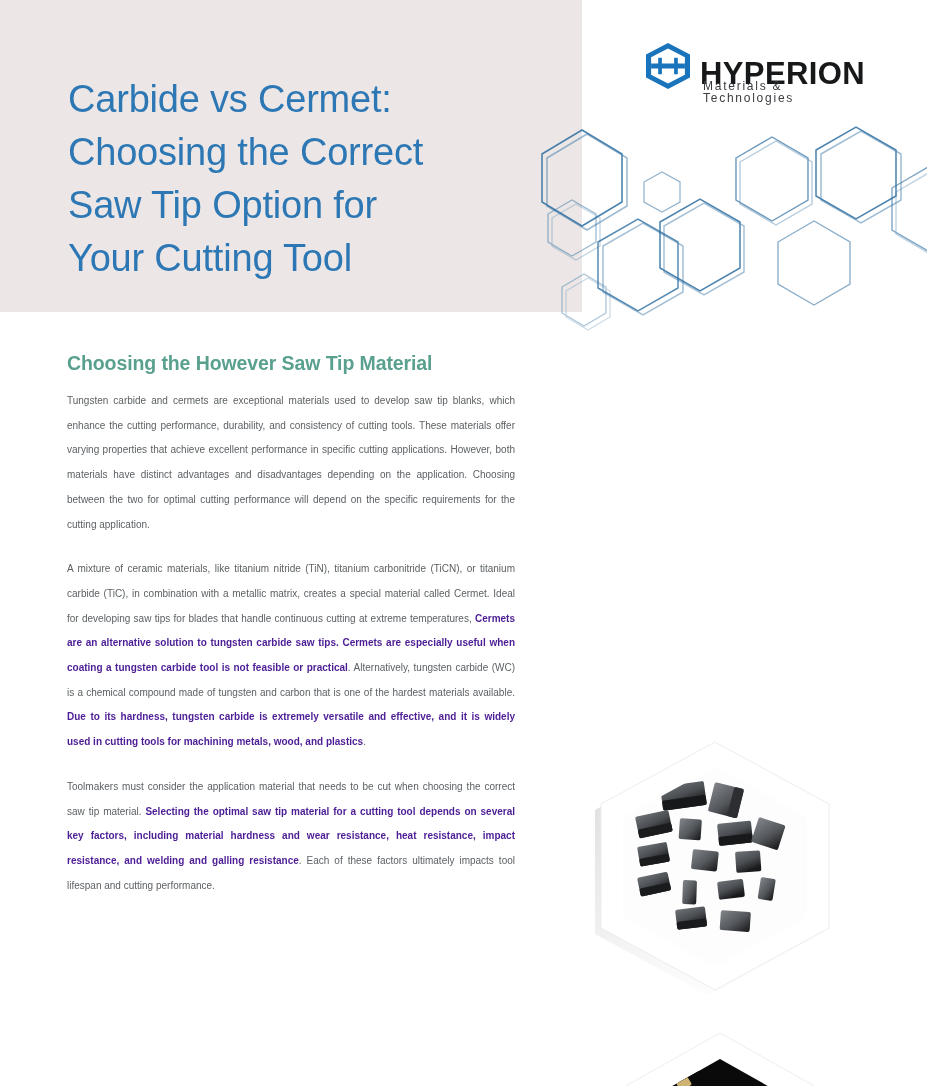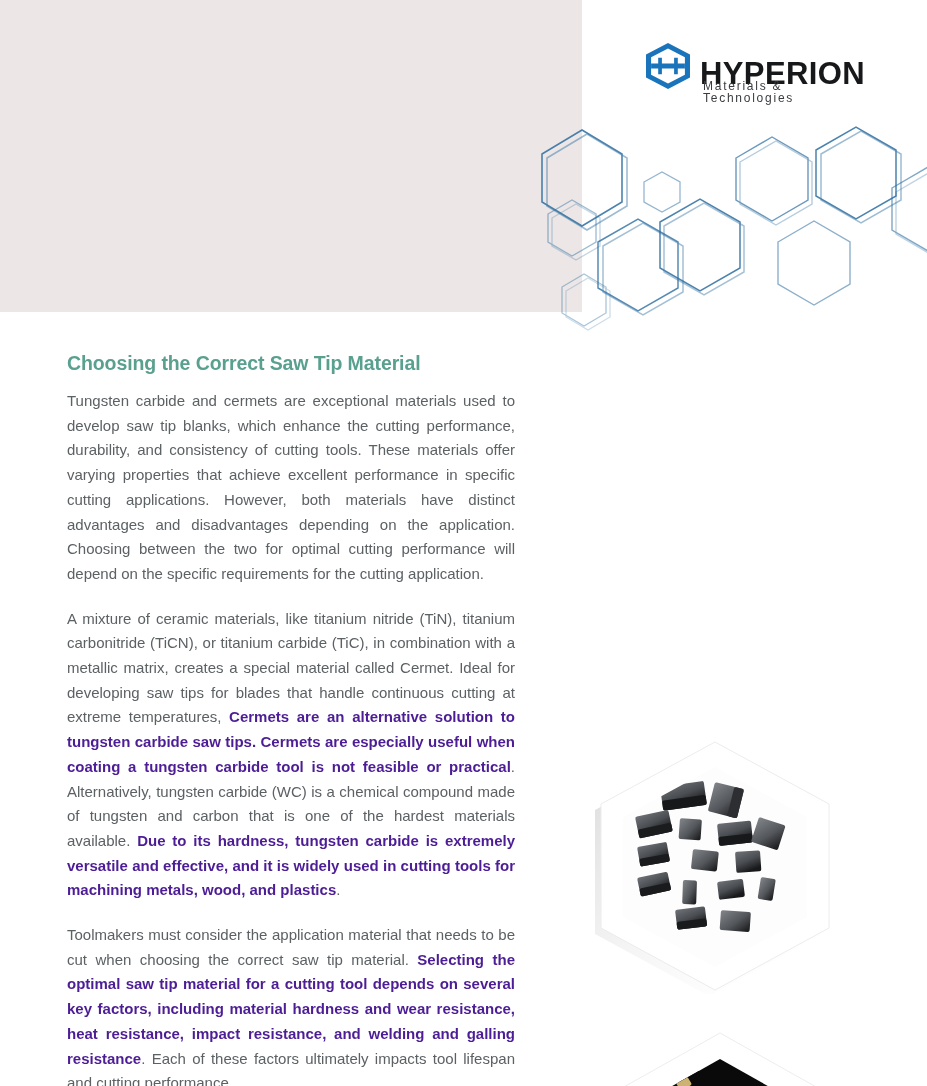--- a/index.html
+++ b/index.html
@@ -101,21 +101,21 @@
   }
   #section-heading {
     color: #59a08f;
     font-size: 19.5px;
     font-weight: 700;
     margin: 0 0 14px 0;
     letter-spacing: -0.1px;
   }
   .para {
     margin: 0 0 20px 0;
-    font-size: 15px;
+    font-size: 10px;
     line-height: 24.7px;
     color: #5c6164;
     text-align: justify;
     text-justify: inter-word;
     hyphens: manual;
   }
   .para b {
     color: #4c1d95;
     font-weight: 700;
   }
@@ -180,39 +180,43 @@
         <polygon points="372,96 408,75 444,96 444,138 408,159 372,138"></polygon>
         <polygon points="376,100 412,79 448,100 448,142 412,163 376,142" opacity="0.5"></polygon>
       </g>
 
       <g stroke-width="1.4" opacity="0.55">
         <polygon points="258,150 294,129 330,150 330,192 294,213 258,192"></polygon>
       </g>
     </g>
   </svg>
 
+  <h1 id="doc-title" style="color: rgb(45, 120, 180);">Carbide vs Cermet:
+Choosing the Correct
+Saw Tip Option for
+Your Cutting Tool</h1>
 
   <div id="logo">
     <svg id="logo-mark" viewBox="0 0 46 48" xmlns="http://www.w3.org/2000/svg">
       <path fill="#1a74bb" d="M23 1 L45 12.5 L45 35.5 L23 47 L1 35.5 L1 12.5 Z
                               M23 6.4 L6.1 15.3 L6.1 32.7 L23 41.6 L39.9 32.7 L39.9 15.3 Z" fill-rule="evenodd"></path>
       <path fill="#1a74bb" d="M6.1 21.6 L13.2 21.6 L13.2 15.8 L16.9 15.8 L16.9 21.6
                               L29.1 21.6 L29.1 15.8 L32.8 15.8 L32.8 21.6 L39.9 21.6
                               L39.9 26.4 L32.8 26.4 L32.8 32.2 L29.1 32.2 L29.1 26.4
                               L16.9 26.4 L16.9 32.2 L13.2 32.2 L13.2 26.4 L6.1 26.4 Z"></path>
     </svg>
     <div id="logo-wordmark" style="color: rgb(23, 24, 26);">HYPERION</div>
     <div id="logo-tagline">Materials &amp; Technologies</div>
   </div>
 </div>
 
 <div id="content">
 
   <div id="text-col">
-    <h2 id="section-heading" style="color: rgb(89, 160, 143);">Choosing the Correct Saw Tip Material</h2>
+    <h2 id="section-heading" style="color: rgb(89, 160, 143);">Choosing the However Saw Tip Material</h2>
     <div id="paragraphs">
         <p class="para"><span>Tungsten carbide and cermets are exceptional materials used to develop saw tip blanks, which enhance the cutting performance, durability, and consistency of cutting tools. These materials offer varying properties that achieve excellent performance in specific cutting applications. However, both materials have distinct advantages and disadvantages depending on the application. Choosing between the two for optimal cutting performance will depend on the specific requirements for the cutting application.</span></p>
         <p class="para"><span>A mixture of ceramic materials, like titanium nitride (TiN), titanium carbonitride (TiCN), or titanium carbide (TiC), in combination with a metallic matrix, creates a special material called Cermet. Ideal for developing saw tips for blades that handle continuous cutting at extreme temperatures, </span><b>Cermets are an alternative solution to tungsten carbide saw tips. Cermets are especially useful when coating a tungsten carbide tool is not feasible or practical</b><span>. Alternatively, tungsten carbide (WC) is a chemical compound made of tungsten and carbon that is one of the hardest materials available. </span><b>Due to its hardness, tungsten carbide is extremely versatile and effective, and it is widely used in cutting tools for machining metals, wood, and plastics</b><span>.</span></p>
         <p class="para"><span>Toolmakers must consider the application material that needs to be cut when choosing the correct saw tip material. </span><b>Selecting the optimal saw tip material for a cutting tool depends on several key factors, including material hardness and wear resistance, heat resistance, impact resistance, and welding and galling resistance</b><span>. Each of these factors ultimately impacts tool lifespan and cutting performance.</span></p>
       </div>
   </div>
 
   <svg id="photo-blanks" class="hex-photo" viewBox="0 0 280 262" xmlns="http://www.w3.org/2000/svg">
     <defs>
       <clipPath id="hexclip1">

